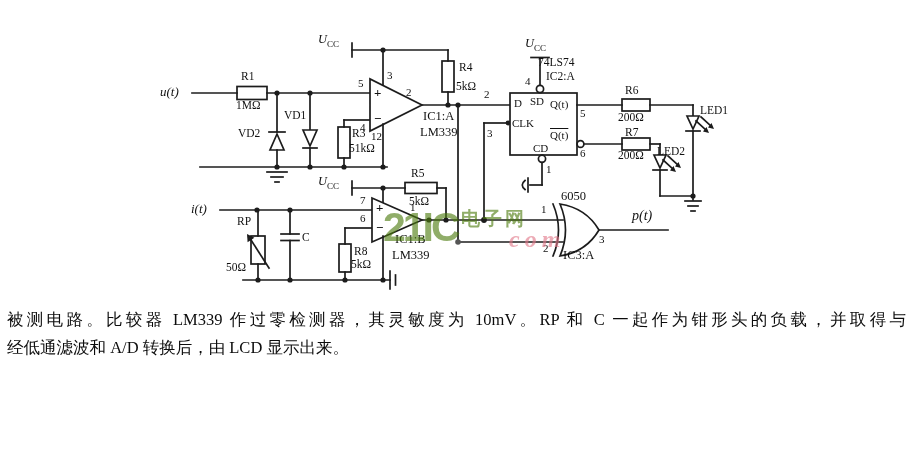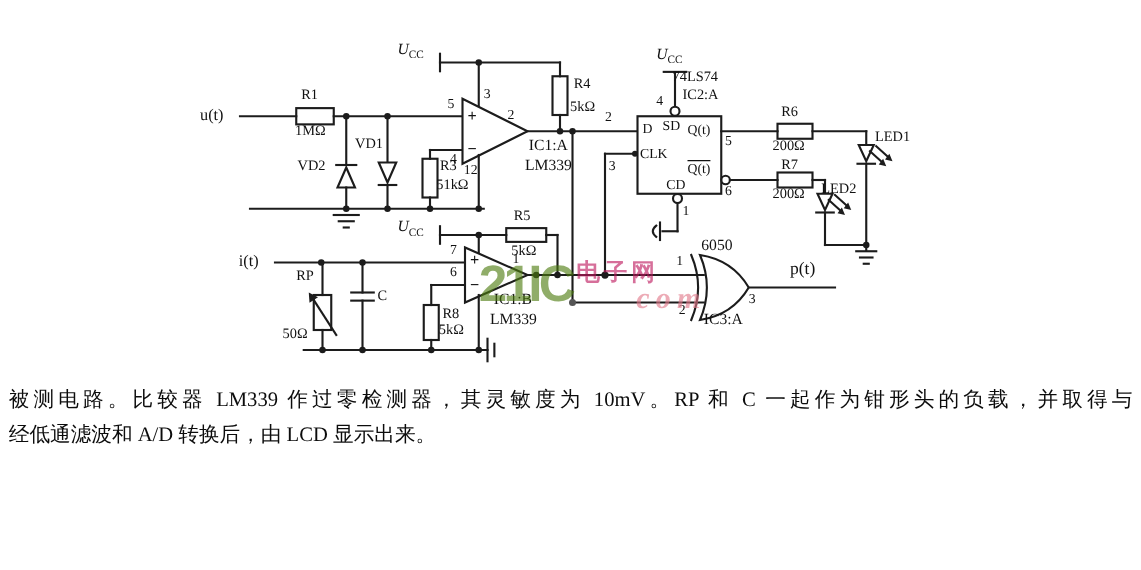--- a/index.html
+++ b/index.html
@@ -2,32 +2,32 @@
 <html><head>
 <meta charset="utf-8">
 <style>
   html,body{margin:0;padding:0;background:#ffffff;}
   #stage{position:relative;width:913px;height:456px;background:#fff;overflow:hidden;
          font-family:"Liberation Serif","DejaVu Serif",serif;}
   svg{position:absolute;left:0;top:0;}
   .lb{position:absolute;font-size:11.5px;color:#111;white-space:nowrap;line-height:1;}
   .pn{position:absolute;font-size:11px;color:#111;white-space:nowrap;line-height:1;}
   .sign{position:absolute;font-size:13px;color:#111;line-height:1;font-weight:bold;}
-  .it{position:absolute;font-size:13px;color:#111;line-height:1;white-space:nowrap;text-align:right;}
+  .it{position:absolute;font-style:italic;font-size:13px;color:#111;line-height:1;white-space:nowrap;text-align:right;}
   .ucc{position:absolute;font-size:12.5px;color:#111;line-height:1;white-space:nowrap;}
   .ucc .usym{font-style:italic;}
   .ucc sub{font-size:9px;}
   .ov{text-decoration:overline;}
   .big{font-size:12.5px;}
   
   #wm{position:absolute;left:0;top:0;width:913px;height:456px;pointer-events:none;opacity:.62;}
   #wm .brand{position:absolute;left:383px;top:207px;font-family:"Liberation Sans",sans-serif;
              font-weight:bold;font-size:41px;letter-spacing:-3px;color:#4d7c0f;line-height:1;}
   #wm .cn{position:absolute;left:461px;top:209px;font-weight:bold;font-size:19px;
-          letter-spacing:3px;color:#be185d;line-height:1;}
+          letter-spacing:3px;color:#4d7c0f;line-height:1;}
   #wm .com{position:absolute;left:461px;top:227px;font-style:italic;font-weight:bold;
            font-size:24px;letter-spacing:5px;color:#e2798a;line-height:1;margin-left:48px;}
   
   #caption{position:absolute;left:7px;top:306px;width:899px;font-size:16.5px;color:#0c0c0c;}
   #caption .cl{width:899px;line-height:27.5px;text-align:justify;text-align-last:justify;}
   #caption .cl.last{text-align-last:left;}
   #caption .t{font-weight:bold;margin-right:14px;}
   #caption .ci{font-style:italic;}
   #caption .l1{text-indent:56px;}
 </style>

